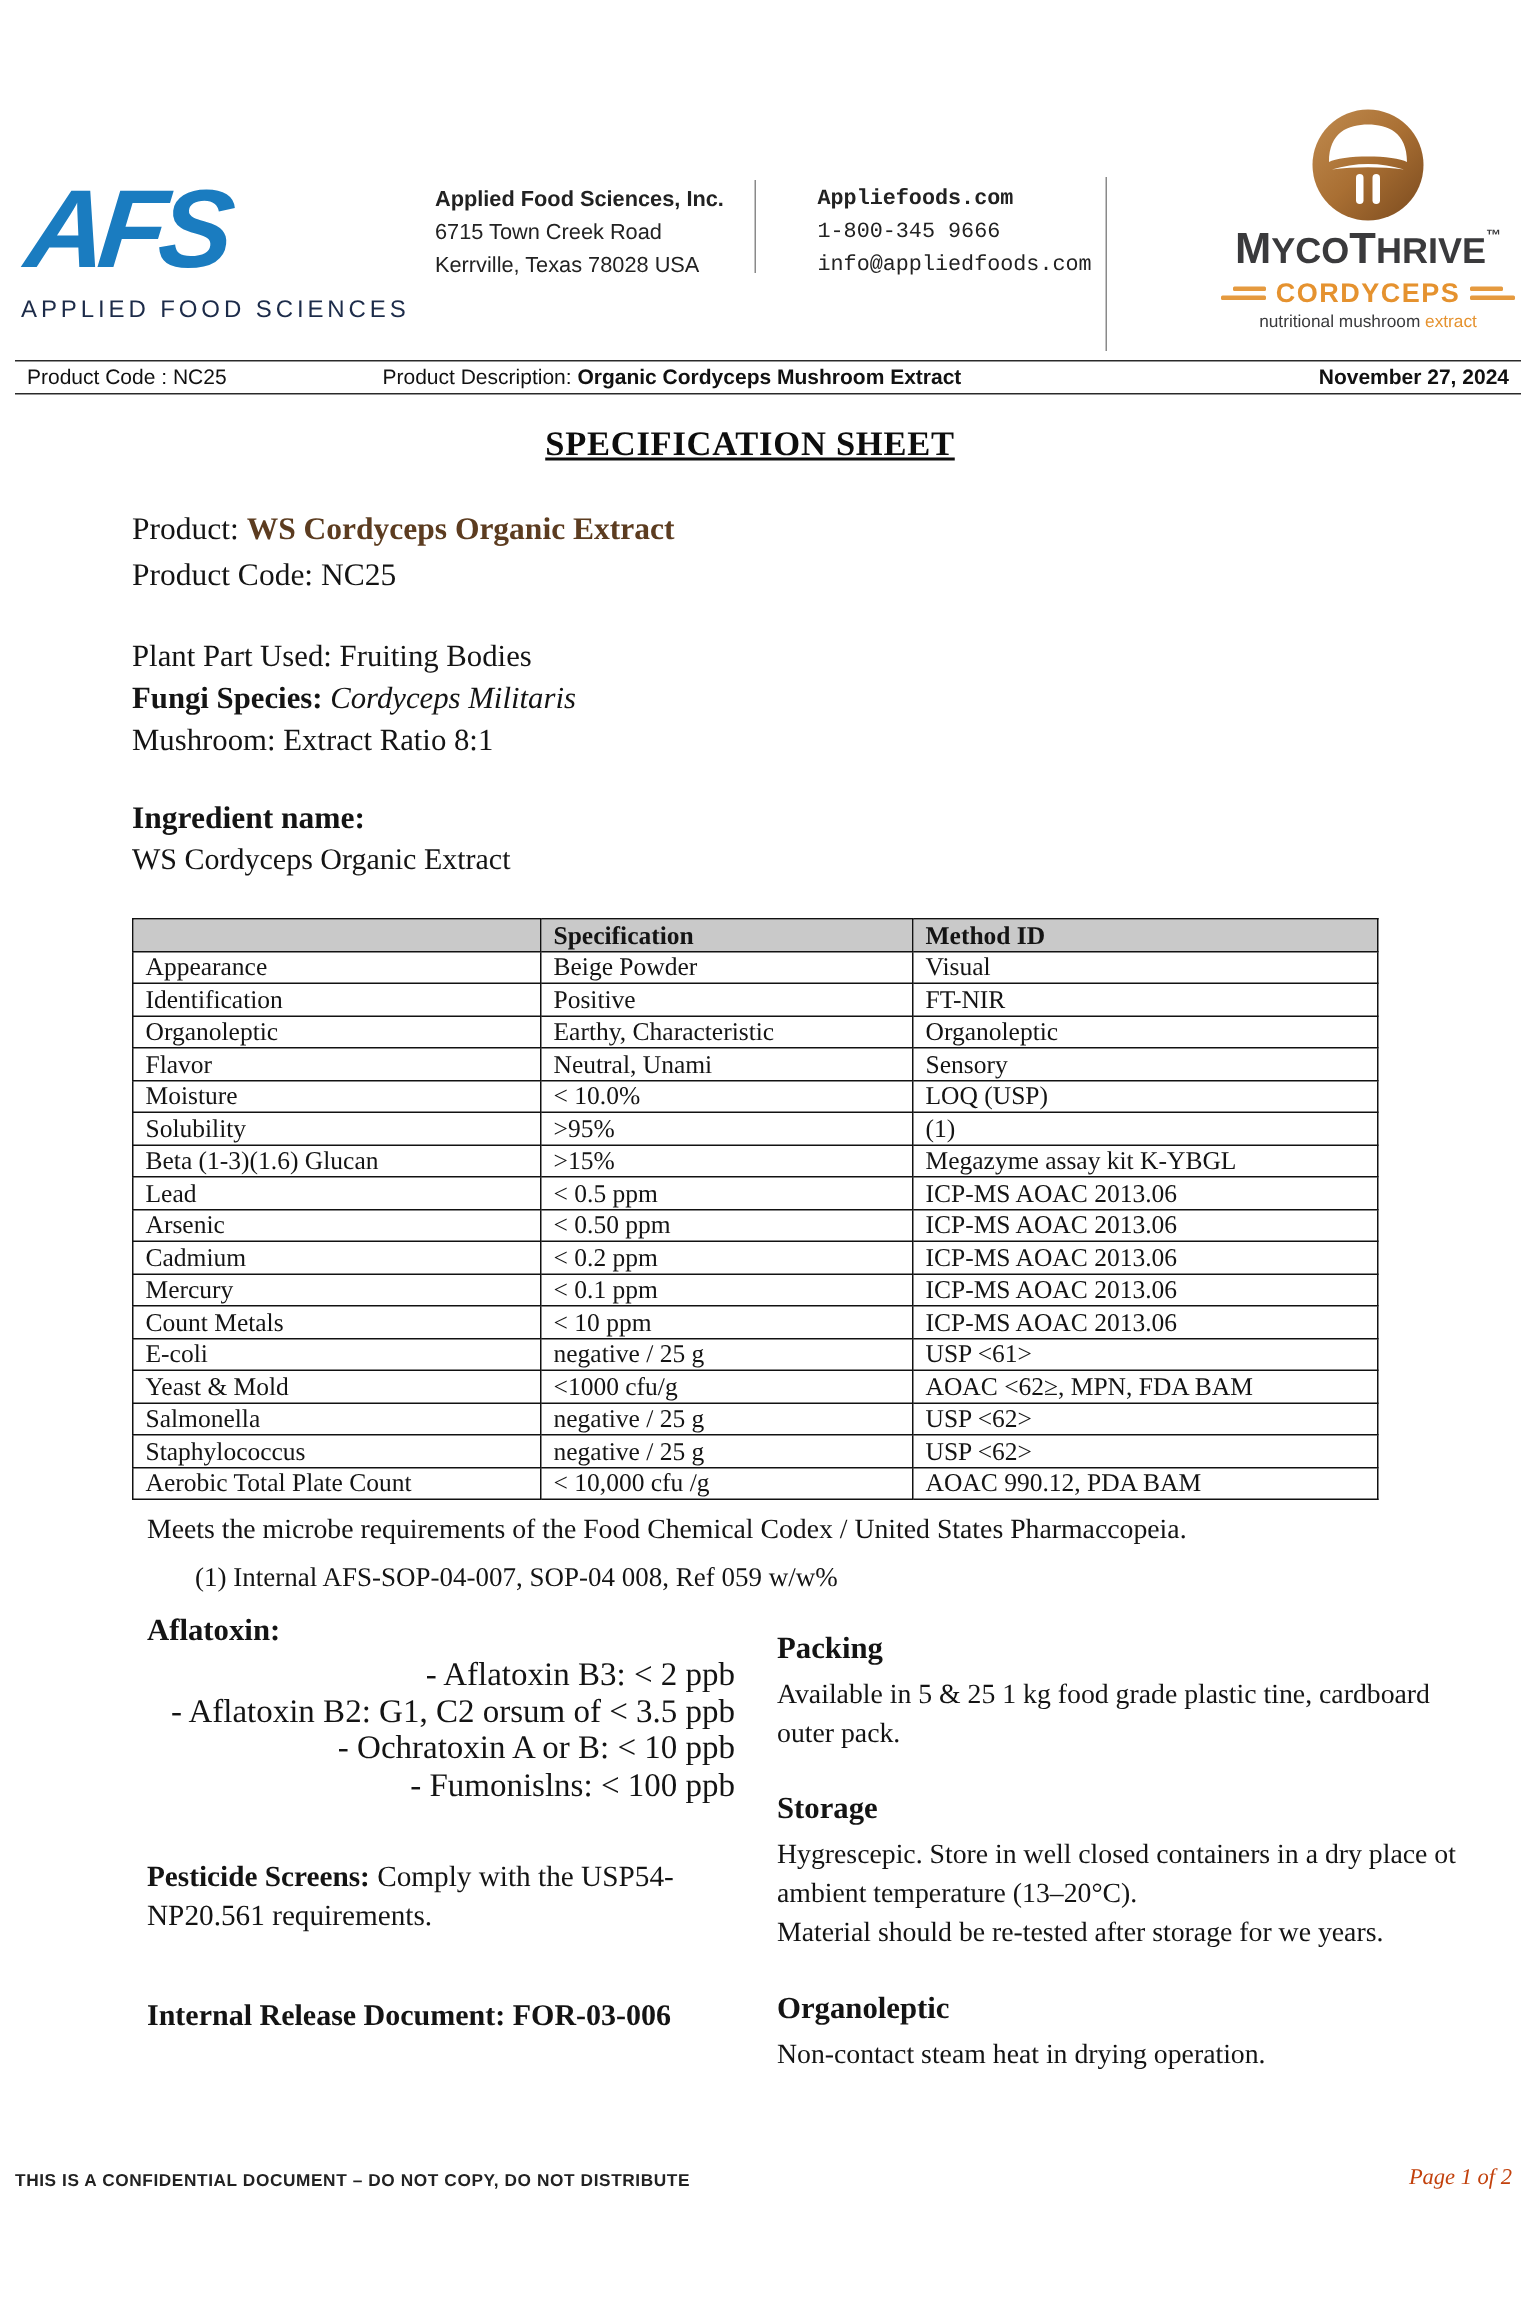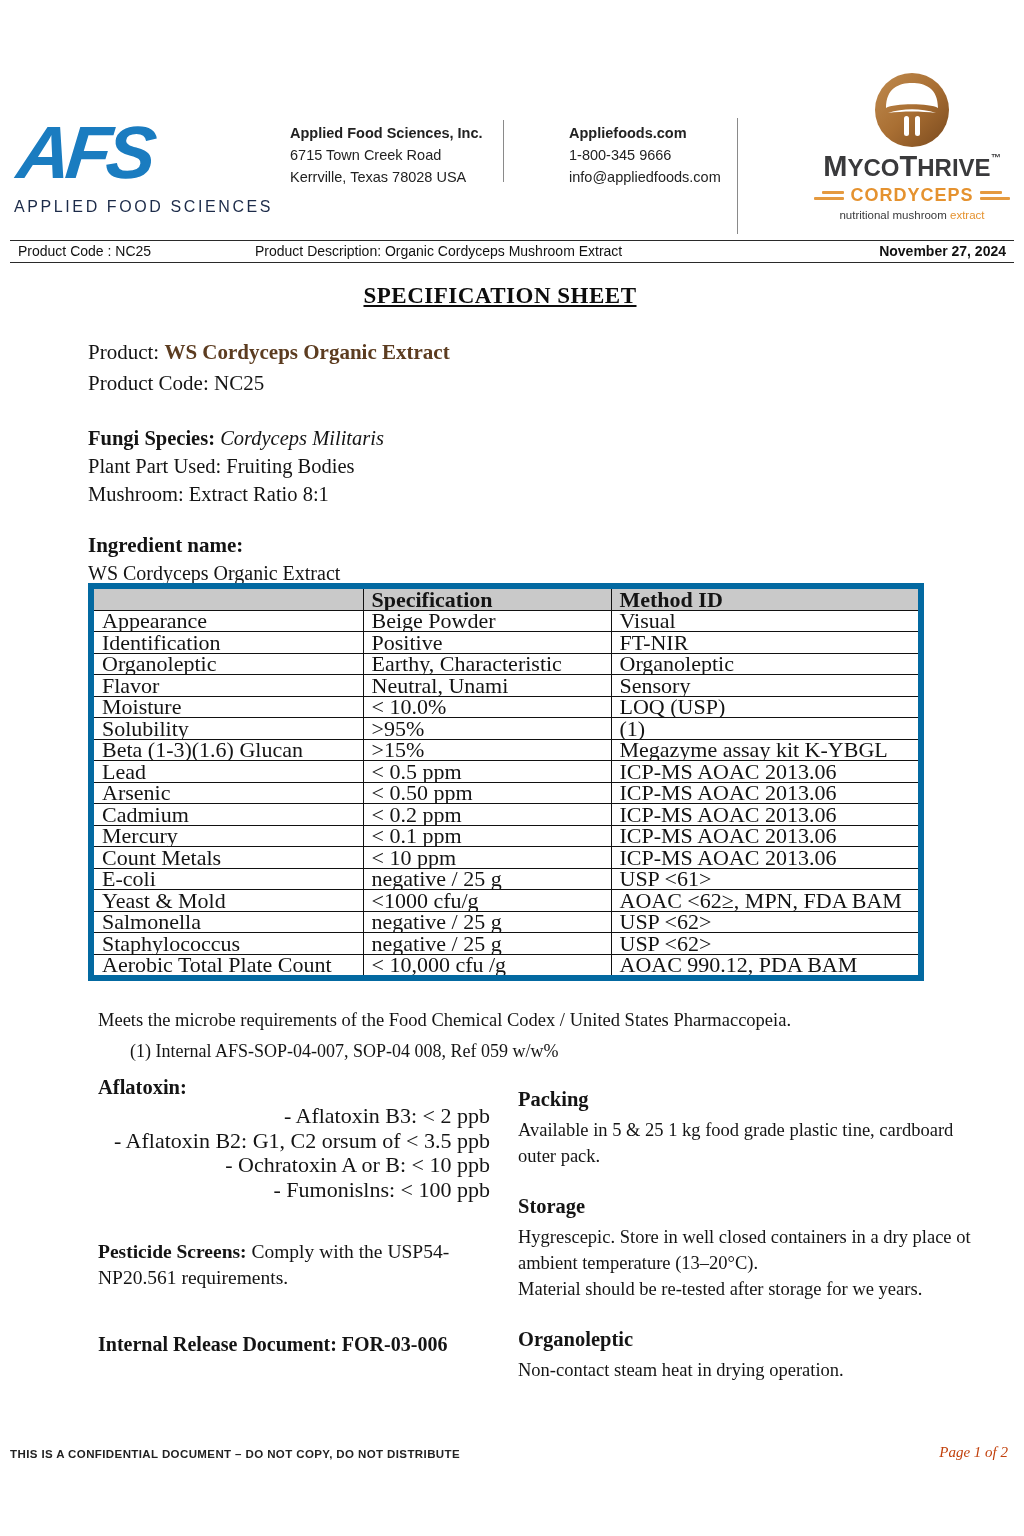--- a/index.html
+++ b/index.html
@@ -18,22 +18,22 @@
     font-family:"Liberation Sans", sans-serif; font-weight:normal; font-size:16px;
     color:#1c2b49; letter-spacing:2.6px; margin-top:8px; white-space:nowrap;
   }
   .addr-block {
     position:absolute; left:290px; top:122px; font-family:"Liberation Sans", sans-serif;
     font-size:14.5px; line-height:22px; color:#222;
   }
   .addr-block .co-name { font-weight:bold; }
   .v-div1 { position:absolute; left:503px; top:120px; height:62px; border-left:1.5px solid #8a8a8a; }
   .contact-block {
-    position:absolute; left:545px; top:122px; font-family:Liberation Sans, sans-serif;
-    font-size:14.5px; line-height:22px; color:#222;margin-left:24px;
+    position:absolute; left:545px; top:122px; font-family:Liberation Mono, monospace;
+    font-size:14.5px; line-height:22px; color:#222;
   }
   .contact-block .site { font-weight:bold; }
   .v-div2 { position:absolute; left:737px; top:118px; height:116px; border-left:1.5px solid #8a8a8a; }
 
   .myco { position:absolute; left:806px; top:70px; width:212px; text-align:center; }
   .myco-circle { display:block; margin:0 auto; }
   .myco-word {
     font-family:"Liberation Sans", sans-serif; font-weight:bold; color:#3a3a3c;
     margin-top:2px; line-height:1; white-space:nowrap;
   }
@@ -53,43 +53,43 @@
   .myco-tag .accent { color:#e5922f; }
 
   
   .prod-bar {
     position:absolute; left:10px; right:10px; top:240px; height:21px;
     border-top:1.5px solid #2a2a2a; border-bottom:1.5px solid #2a2a2a;
     font-family:"Liberation Sans", sans-serif; font-size:14px; color:#111;
   }
   .prod-bar .code { position:absolute; left:8px; top:2px; }
   .prod-bar .desc { position:absolute; left:245px; top:2px; }
-  .prod-bar .desc b { font-weight:normal; }
+  .prod-bar .desc b { font-weight:bold; }
   .prod-bar .date { position:absolute; right:8px; top:2px; font-weight:bold; }
 
   
   .sheet-title {
     position:absolute; top:283px; left:0; width:1000px; text-align:center;
     font-size:23px; font-weight:bold; text-decoration:underline; letter-spacing:0.5px; color:#0d0d0d;
   }
   .prod-line1 { position:absolute; left:88px; top:340px; font-size:21px; }
   .prod-line1 .pname { font-weight:bold; color:#5c3c20; }
   .prod-line2 { position:absolute; left:88px; top:371px; font-size:21px; }
 
   .fungi { position:absolute; left:88px; top:424px; font-size:20.5px; line-height:28px; }
   .fungi .lbl { font-weight:bold; }
   .fungi .ital { font-style:italic; }
 
   .ingr-head { position:absolute; left:88px; top:533px; font-size:21px; font-weight:bold; }
   .ingr-name { position:absolute; left:88px; top:562px; font-size:20px; }
 
   
   .spec-table {
-    position:absolute; left:88px; top:583px; width:830px;
-    border-collapse:collapse; font-size:22px; border:6px solid #0369a1; table-layout:fixed;
+    position:absolute; left:88px; top:612px; width:830px;
+    border-collapse:collapse; font-size:17px; border:1px solid #0369a1; table-layout:fixed;
   }
   .spec-table th, .spec-table td {
     border:1.5px solid #111; padding:0 8px; height:20.5px; line-height:19px;
     text-align:left; overflow:hidden; white-space:nowrap;
   }
   .spec-table thead th { background:#c9c9c9; font-weight:bold; }
   .col-attr { width:272px; } .col-spec { width:248px; } .col-method { width:310px; }
 
   .note-microbe { position:absolute; left:98px; top:1010px; font-size:18.5px; }
   .note-foot   { position:absolute; left:130px; top:1041px; font-size:18px; }
@@ -182,24 +182,24 @@
   </div>
 
   <div class="sheet-title">SPECIFICATION SHEET</div>
 
   <div class="prod-line1">
     <span>Product: </span><span class="pname">WS Cordyceps Organic Extract</span>
   </div>
   <div class="prod-line2">Product Code: NC25</div>
 
   <div class="fungi">
+    <div>Plant Part Used:  Fruiting Bodies</div>
     <div>
       <span class="lbl">Fungi Species: </span><span class="ital">Cordyceps Militaris</span>
     </div>
-    <div>Plant Part Used:  Fruiting Bodies</div>
     <div>Mushroom: Extract Ratio 8:1</div>
   </div>
 
   <div class="ingr-head">Ingredient name:</div>
   <div class="ingr-name">WS Cordyceps Organic Extract</div>
 
   <table class="spec-table">
     <colgroup>
         <col class="col-attr">
         <col class="col-spec">

